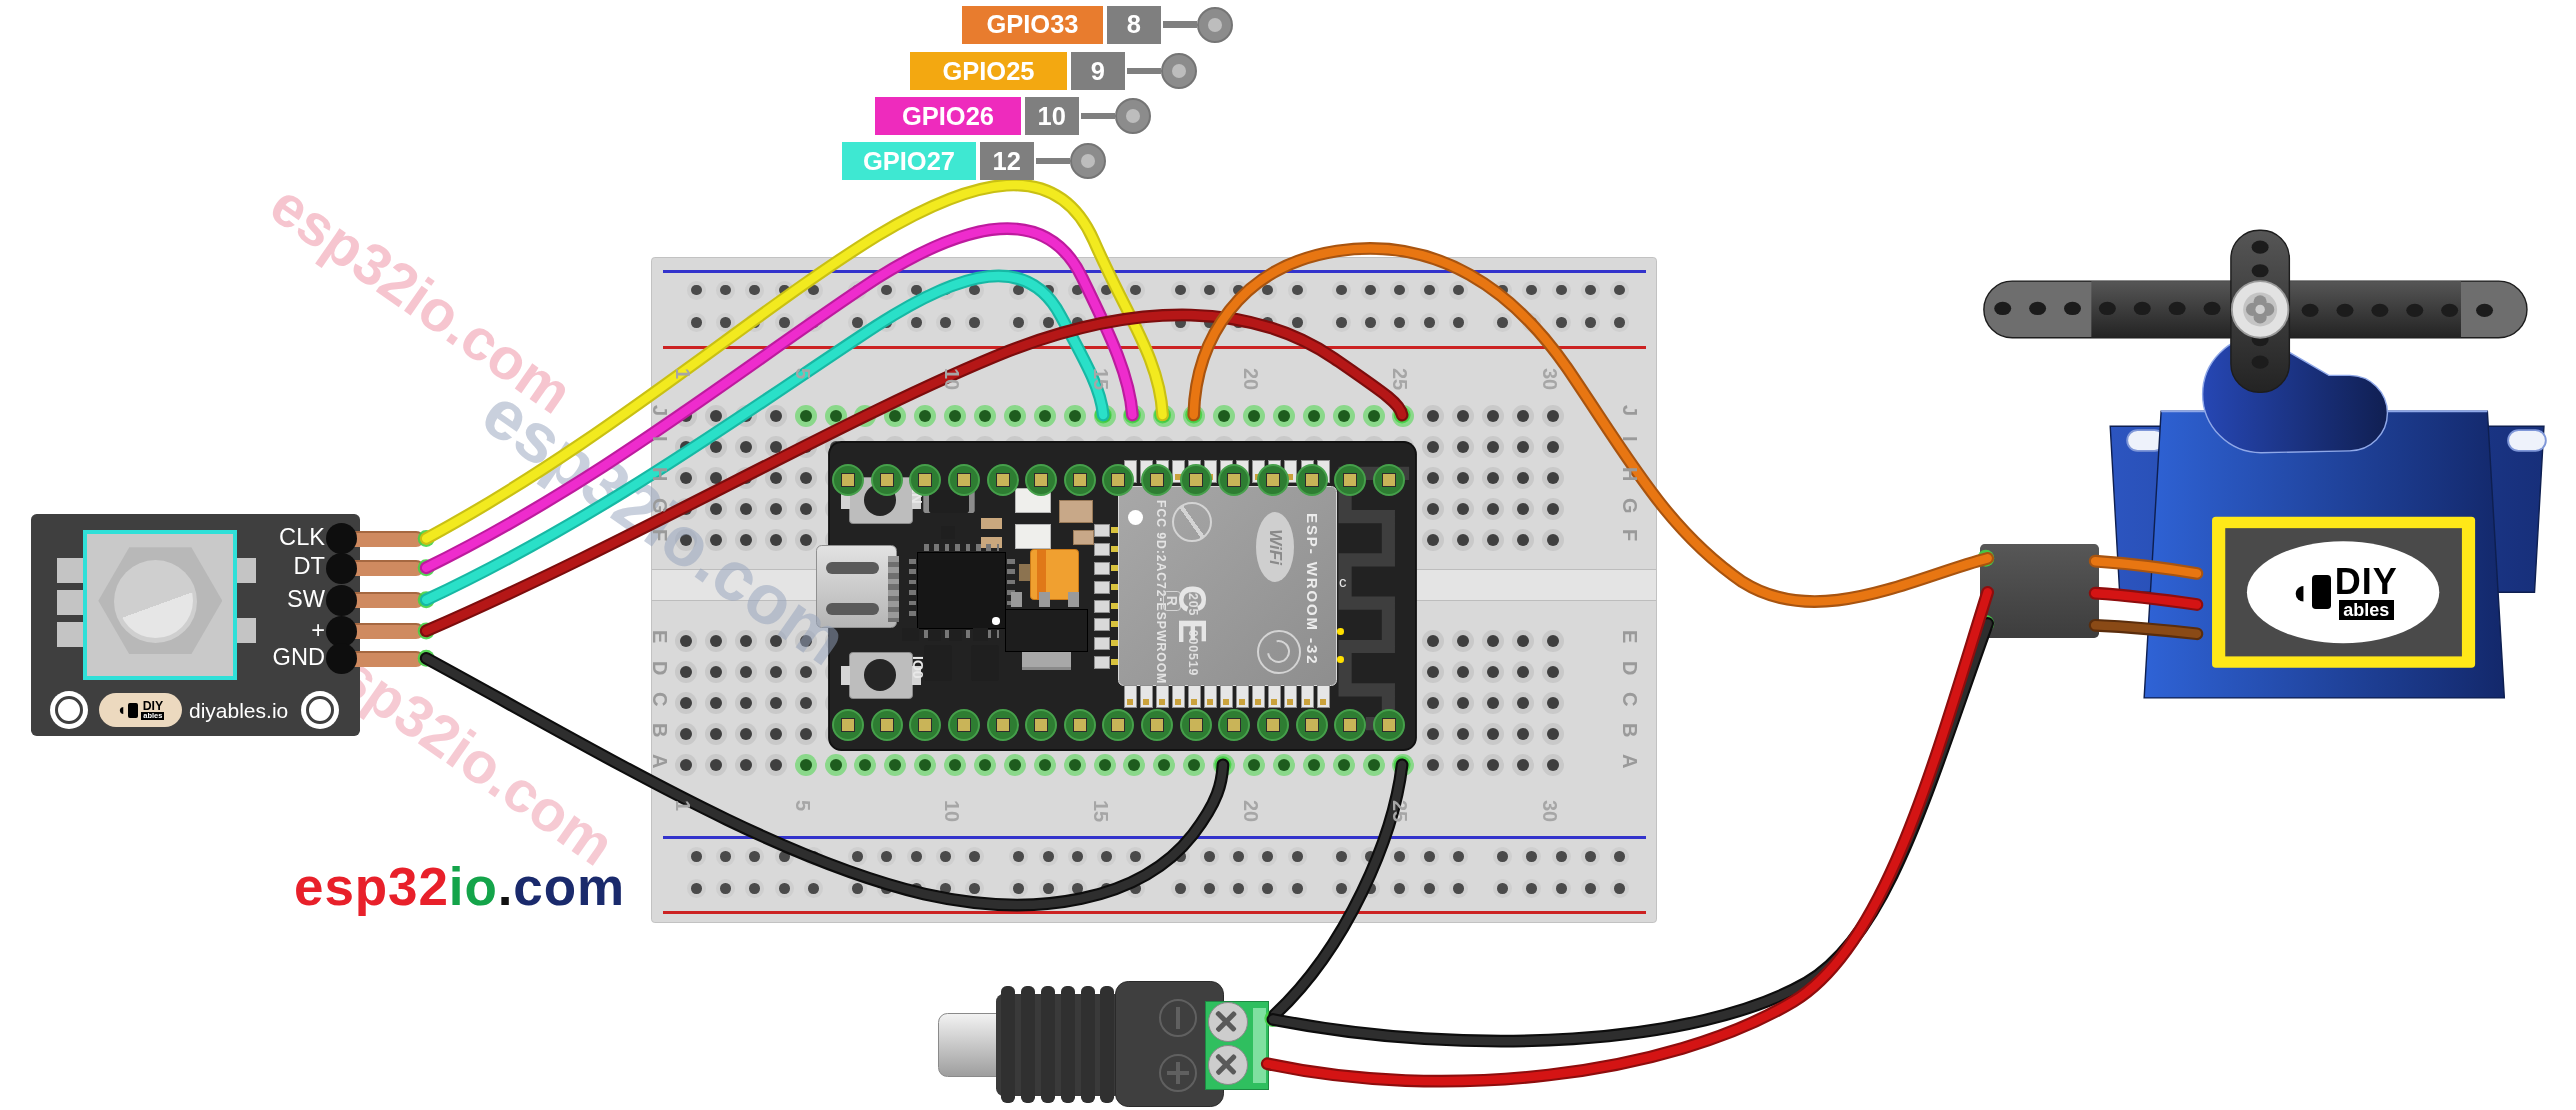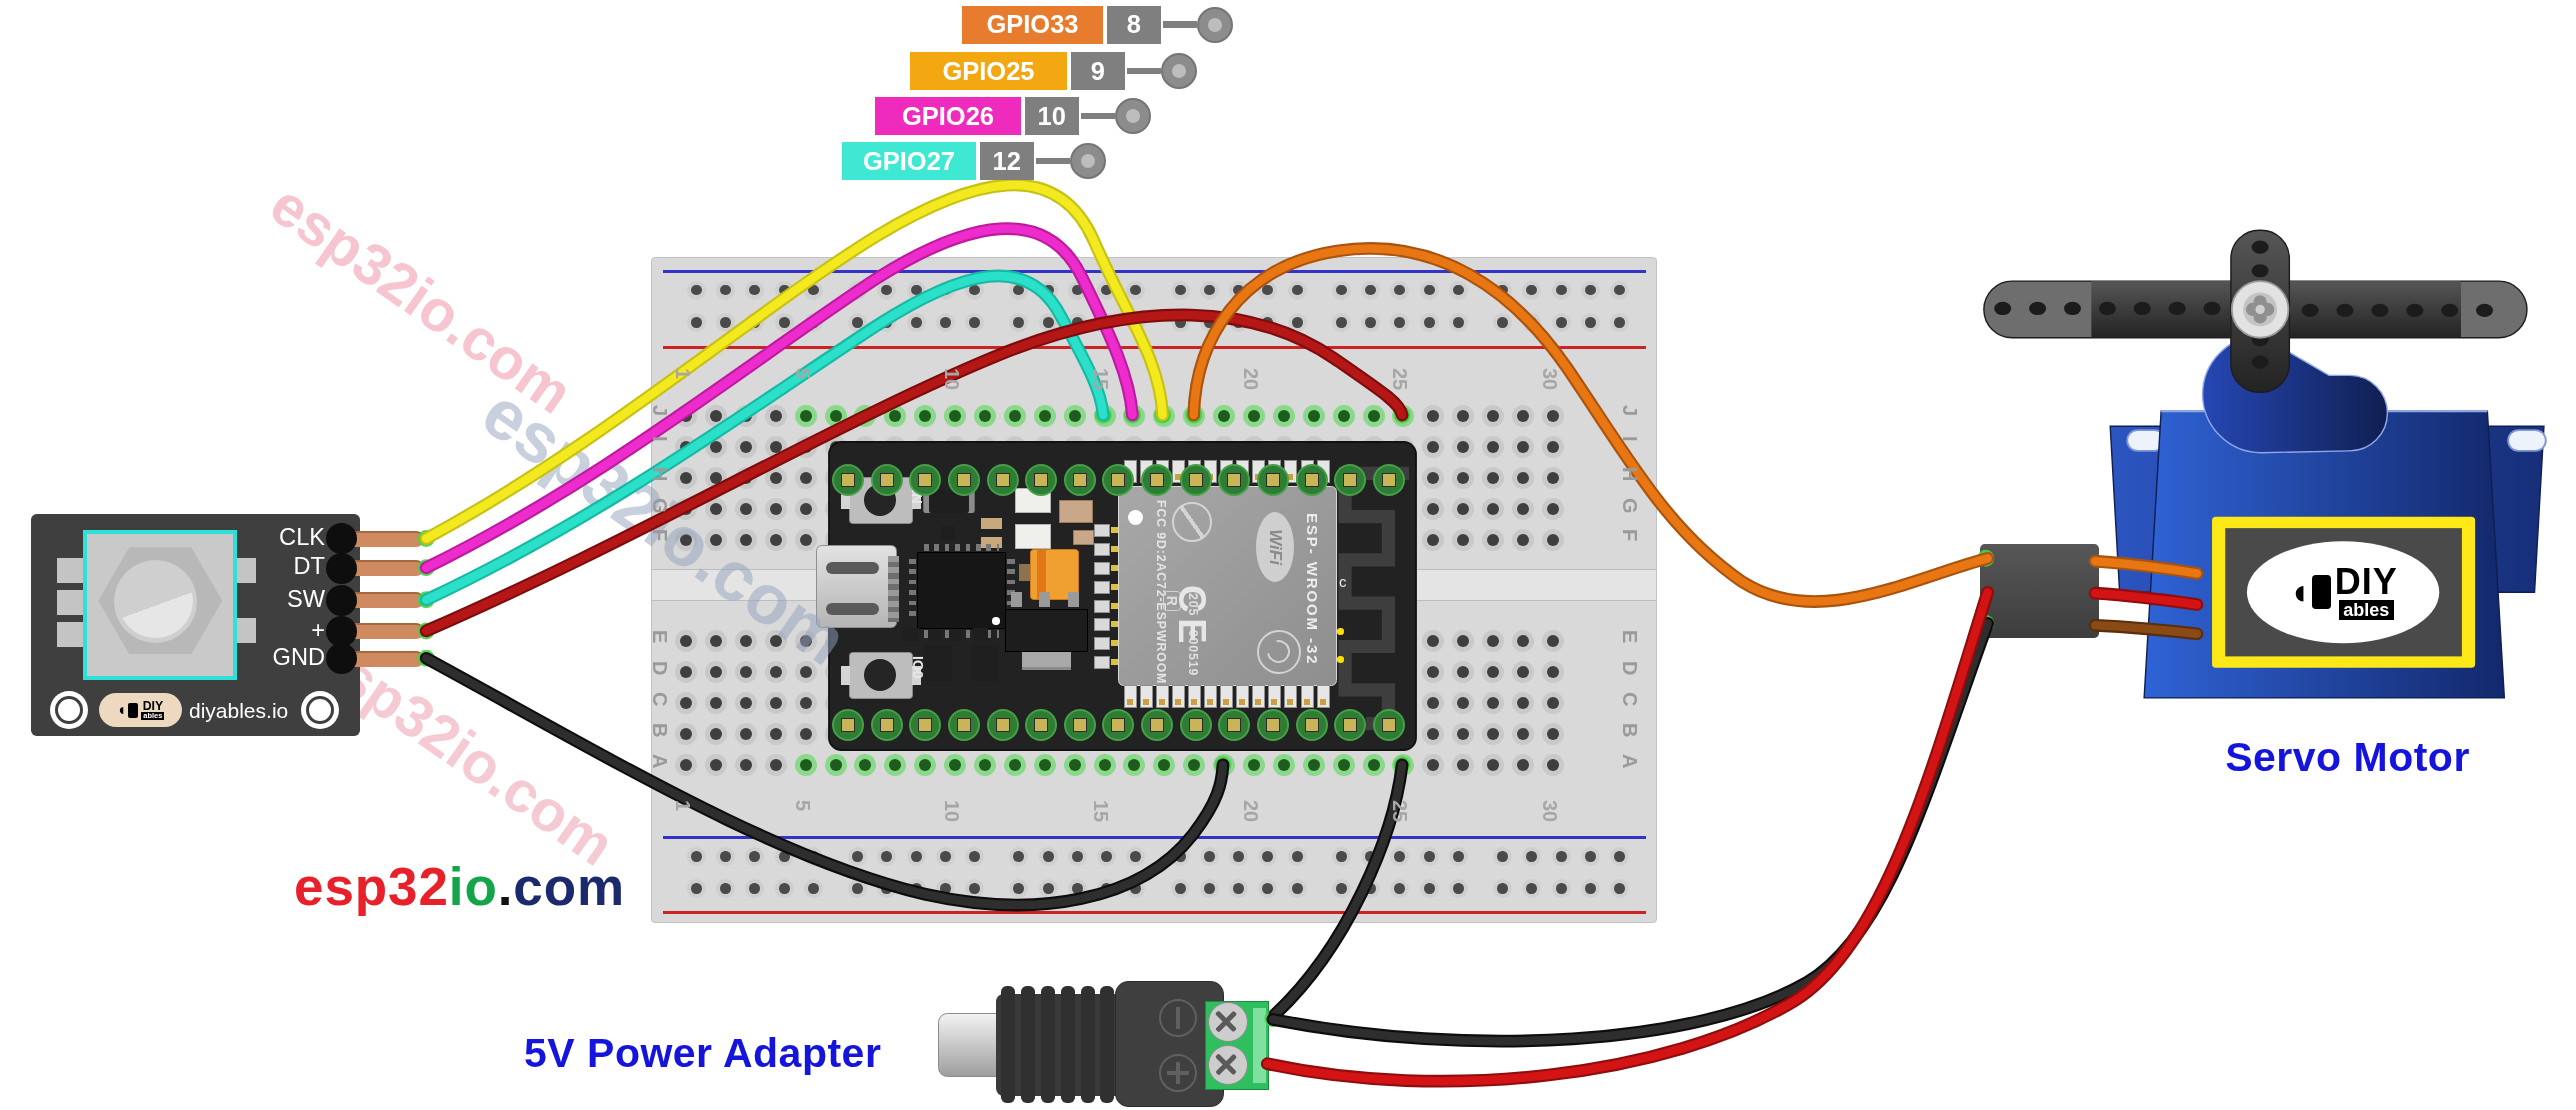--- a/index.html
+++ b/index.html
@@ -1642,21 +1642,20 @@
   <div class="stub" style="left:345px;top:560px;width:79px;"></div>
   <div class="stub" style="left:345px;top:592px;width:79px;"></div>
   <div class="stub" style="left:345px;top:623px;width:79px;"></div>
   <div class="stub" style="left:345px;top:651px;width:79px;"></div>
   <div class="pinhole" style="left:326px;top:523px;"></div>
   <div class="pinhole" style="left:326px;top:553px;"></div>
   <div class="pinhole" style="left:326px;top:585px;"></div>
   <div class="pinhole" style="left:326px;top:616px;"></div>
   <div class="pinhole" style="left:326px;top:643px;"></div>
 
-  <div class="title" style="left:524px;top:1030px;font-size:41px;">5V Power Adapter</div>
   <div class="abs" style="left:938px;top:1013px;width:62px;height:62px;border-radius:9.4px 0 0 9.4px;background:linear-gradient(180deg,#f2f2f2,#9e9e9e);border:0.9px solid #8a8a8a;"></div>
   <div class="abs" style="left:996px;top:994px;width:126px;height:102px;background:#3a3a3a;border-radius:7.5px;"></div>
   <div id="plug-ridges">
       <div class="ridge" style="left:1001px;top:986px;height:117px;"></div>
       <div class="ridge" style="left:1021px;top:986px;height:117px;"></div>
       <div class="ridge" style="left:1041px;top:986px;height:117px;"></div>
       <div class="ridge" style="left:1061px;top:986px;height:117px;"></div>
       <div class="ridge" style="left:1081px;top:986px;height:117px;"></div>
       <div class="ridge" style="left:1100px;top:986px;height:117px;"></div>
     </div>
@@ -1749,21 +1748,20 @@
   <div class="abs logo-oval" style="left:2258px;top:558px;width:170px;height:68px;">
     <div class="dglyph">
       <span style="font-size:36px;color:#000;line-height:1;">◖</span>
       <span style="display:block;width:19px;height:34px;background:#000;border-radius:3.8px;"></span>
     </div>
     <div class="dcol">
       <span style="font-size:36px;font-weight:900;color:#000;letter-spacing:0.9px;">DIY</span>
       <span style="font-size:18px;font-weight:700;color:#fff;background:#000;padding:0.9px 4.7px;">ables</span>
     </div>
   </div>
-  <div class="title" style="left:2206px;top:734px;width:283px;text-align:center;font-size:41px;">Servo Motor</div>
 
   <div class="abs" style="left:1980px;top:544px;width:119px;height:94px;background:linear-gradient(180deg,#575757,#3d3d3d);border-radius:4.7px;"></div>
 
   <svg id="wires" class="abs" style="left:0;top:0;" width="2576" height="1111" viewBox="0 0 2732 1178">
     <g id="glow-dots">
         <circle cx="452" cy="571" r="9" fill="#45d145" opacity=".9"></circle>
         <circle cx="452" cy="602" r="9" fill="#45d145" opacity=".9"></circle>
         <circle cx="452" cy="636" r="9" fill="#45d145" opacity=".9"></circle>
         <circle cx="452" cy="669" r="9" fill="#45d145" opacity=".9"></circle>
         <circle cx="452" cy="698" r="9" fill="#45d145" opacity=".9"></circle>

